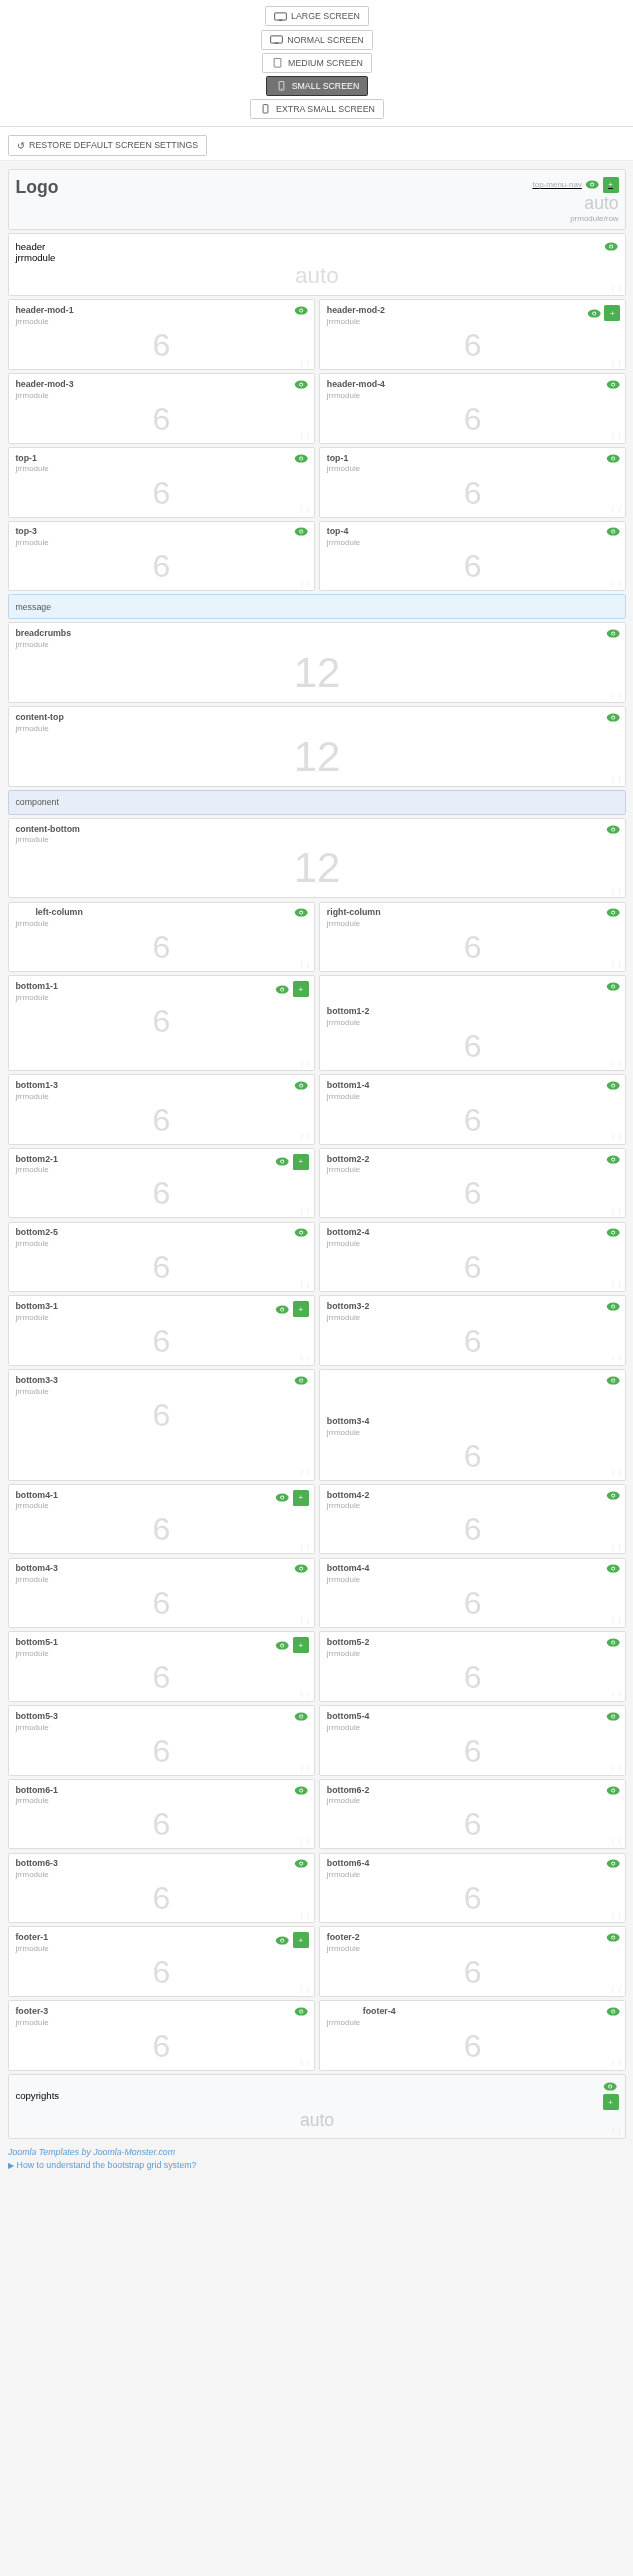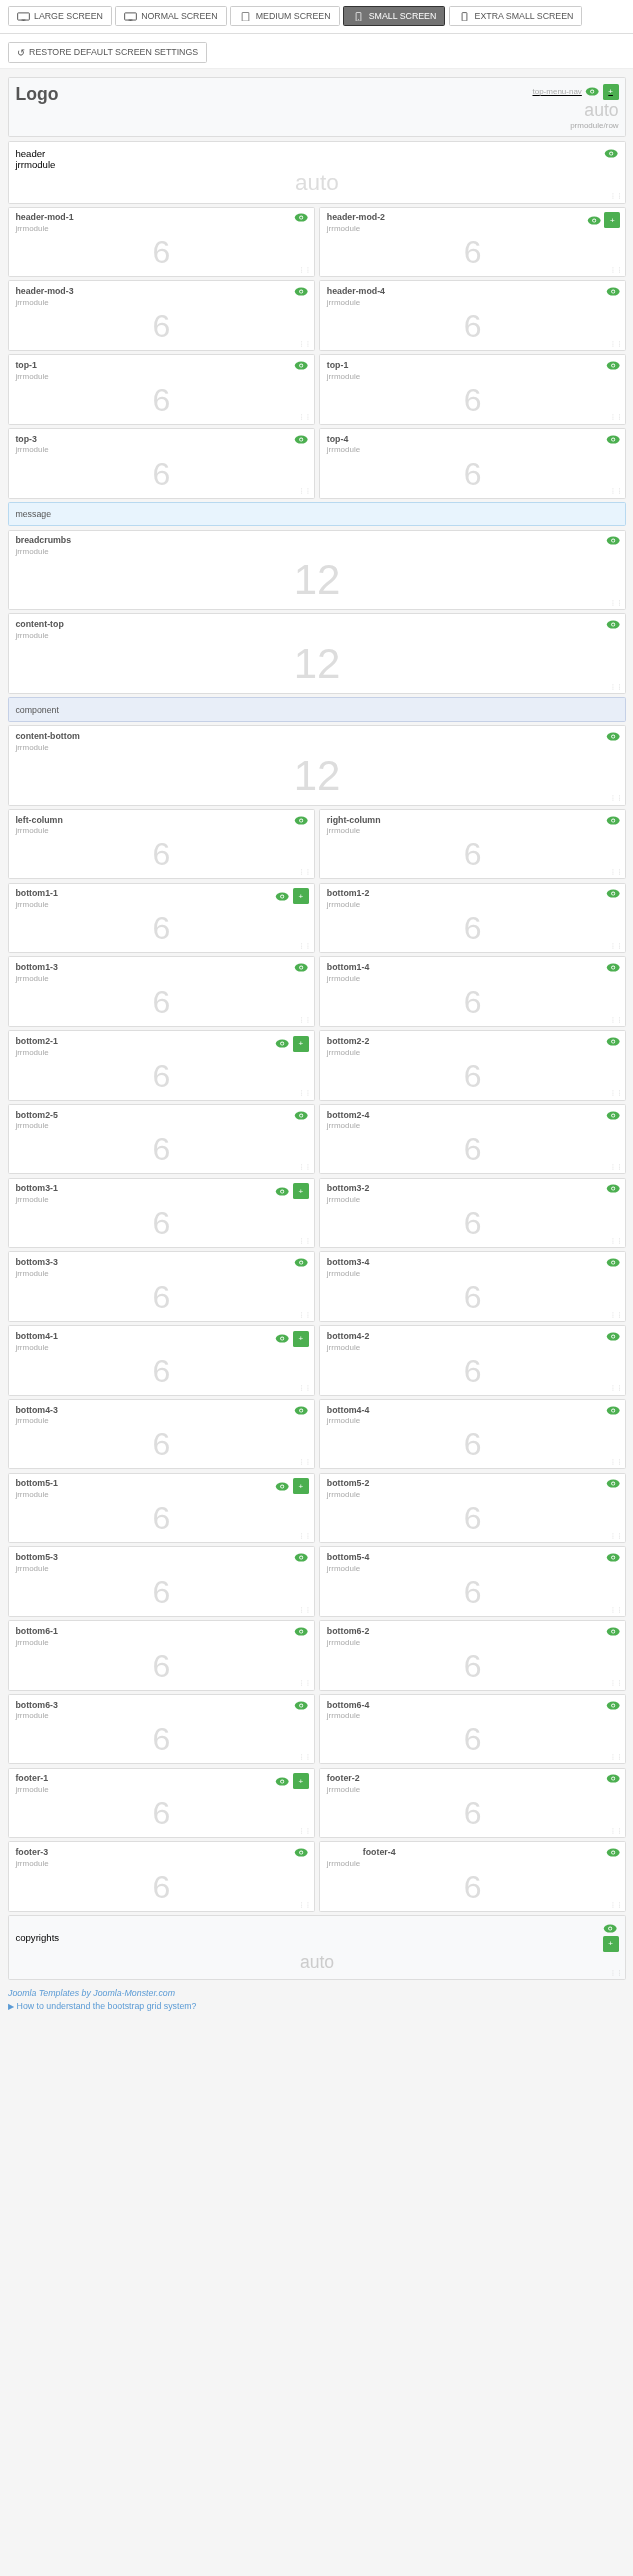--- a/index.html
+++ b/index.html
@@ -1,21 +1,21 @@
 <!DOCTYPE html>
 <html style="font-size:13px"><head>
   <meta charset="utf-8">
   <style>
     * { box-sizing: border-box; margin: 0; padding: 0; }
     body { font-family: Arial, sans-serif; font-size: 9.6px; background: #f5f5f5; width: 634px; }
 
     
     .screen-bar {
       display: flex; flex-wrap: wrap; align-items: center;
-      background: #fff; border-bottom: 0.8px solid #ddd; padding: 6.4px 8px; gap: 3.2px;
+      background: #fff; border-bottom: 0.8px solid #ddd; padding: 6.4px 8px; gap: 3.2px; flex-direction: column;
     }
     .screen-btn {
       display: flex; align-items: center; gap: 4px;
       padding: 4px 8px; border: 0.8px solid #ccc; background: #fff;
       cursor: pointer; font-size: 8.8px; color: #555; border-radius: 1.6px;
     }
     .screen-btn.active { background: #737373; color: #fff; border-color: #333; }
     .screen-btn svg { width: 13px; height: 9.6px; }
 
     .restore-btn {
@@ -367,21 +367,21 @@
           </svg>
         </div>
     </div>
     <div class="mod-sub">jrrmodule</div>
     <div class="mod-num" style="font-size:42px;">12</div>
     <span class="resize-handle">⋮⋮</span>
   </div>
 
   <div class="row">
     <div class="module-box col-half">
-      <div style="display:flex; justify-content:space-between;">
+      <div style="display:flex; justify-content:space-between;margin-left:20px;">
         <span class="mod-label">left-column</span>
         <div class="icons">
             <svg class="eye-svg eye-green" viewBox="0 0 18 12" fill="#4caf50">
               <ellipse cx="9" cy="6" rx="8" ry="5"></ellipse>
               <circle cx="9" cy="6" r="2.5" fill="#fff"></circle>
               <circle cx="9" cy="6" r="1.5" fill="#4caf50"></circle>
             </svg>
           </div>
       </div>
       <div class="mod-sub">jrrmodule</div>
@@ -416,21 +416,21 @@
               <circle cx="9" cy="6" r="1.5" fill="#4caf50"></circle>
             </svg>
             <button class="green-btn">+</button>
           </div>
         </div>
       <div class="mod-sub">jrrmodule</div>
       <div class="mod-num">6</div>
       <span class="resize-handle">⋮⋮</span>
     </div>
     <div class="module-box col-half">
-      <div style="display:flex; justify-content:space-between;">
+      <div style="display:flex; justify-content:space-between;margin-top:25px;">
           <span class="mod-label">bottom1-2</span>
           <div class="icons">
             <svg class="eye-svg eye-green" viewBox="0 0 18 12" fill="#4caf50">
               <ellipse cx="9" cy="6" rx="8" ry="5"></ellipse>
               <circle cx="9" cy="6" r="2.5" fill="#fff"></circle>
               <circle cx="9" cy="6" r="1.5" fill="#4caf50"></circle>
             </svg>
           </div>
         </div>
       <div class="mod-sub">jrrmodule</div>
@@ -580,21 +580,21 @@
               <circle cx="9" cy="6" r="2.5" fill="#fff"></circle>
               <circle cx="9" cy="6" r="1.5" fill="#4caf50"></circle>
             </svg>
           </div>
         </div>
       <div class="mod-sub">jrrmodule</div>
       <div class="mod-num">6</div>
       <span class="resize-handle">⋮⋮</span>
     </div>
     <div class="module-box col-half">
-      <div style="display:flex; justify-content:space-between;">
+      <div style="display:flex; justify-content:space-between;margin-top:41px;">
           <span class="mod-label">bottom3-4</span>
           <div class="icons">
             <svg class="eye-svg eye-green" viewBox="0 0 18 12" fill="#4caf50">
               <ellipse cx="9" cy="6" rx="8" ry="5"></ellipse>
               <circle cx="9" cy="6" r="2.5" fill="#fff"></circle>
               <circle cx="9" cy="6" r="1.5" fill="#4caf50"></circle>
             </svg>
           </div>
         </div>
       <div class="mod-sub">jrrmodule</div>

